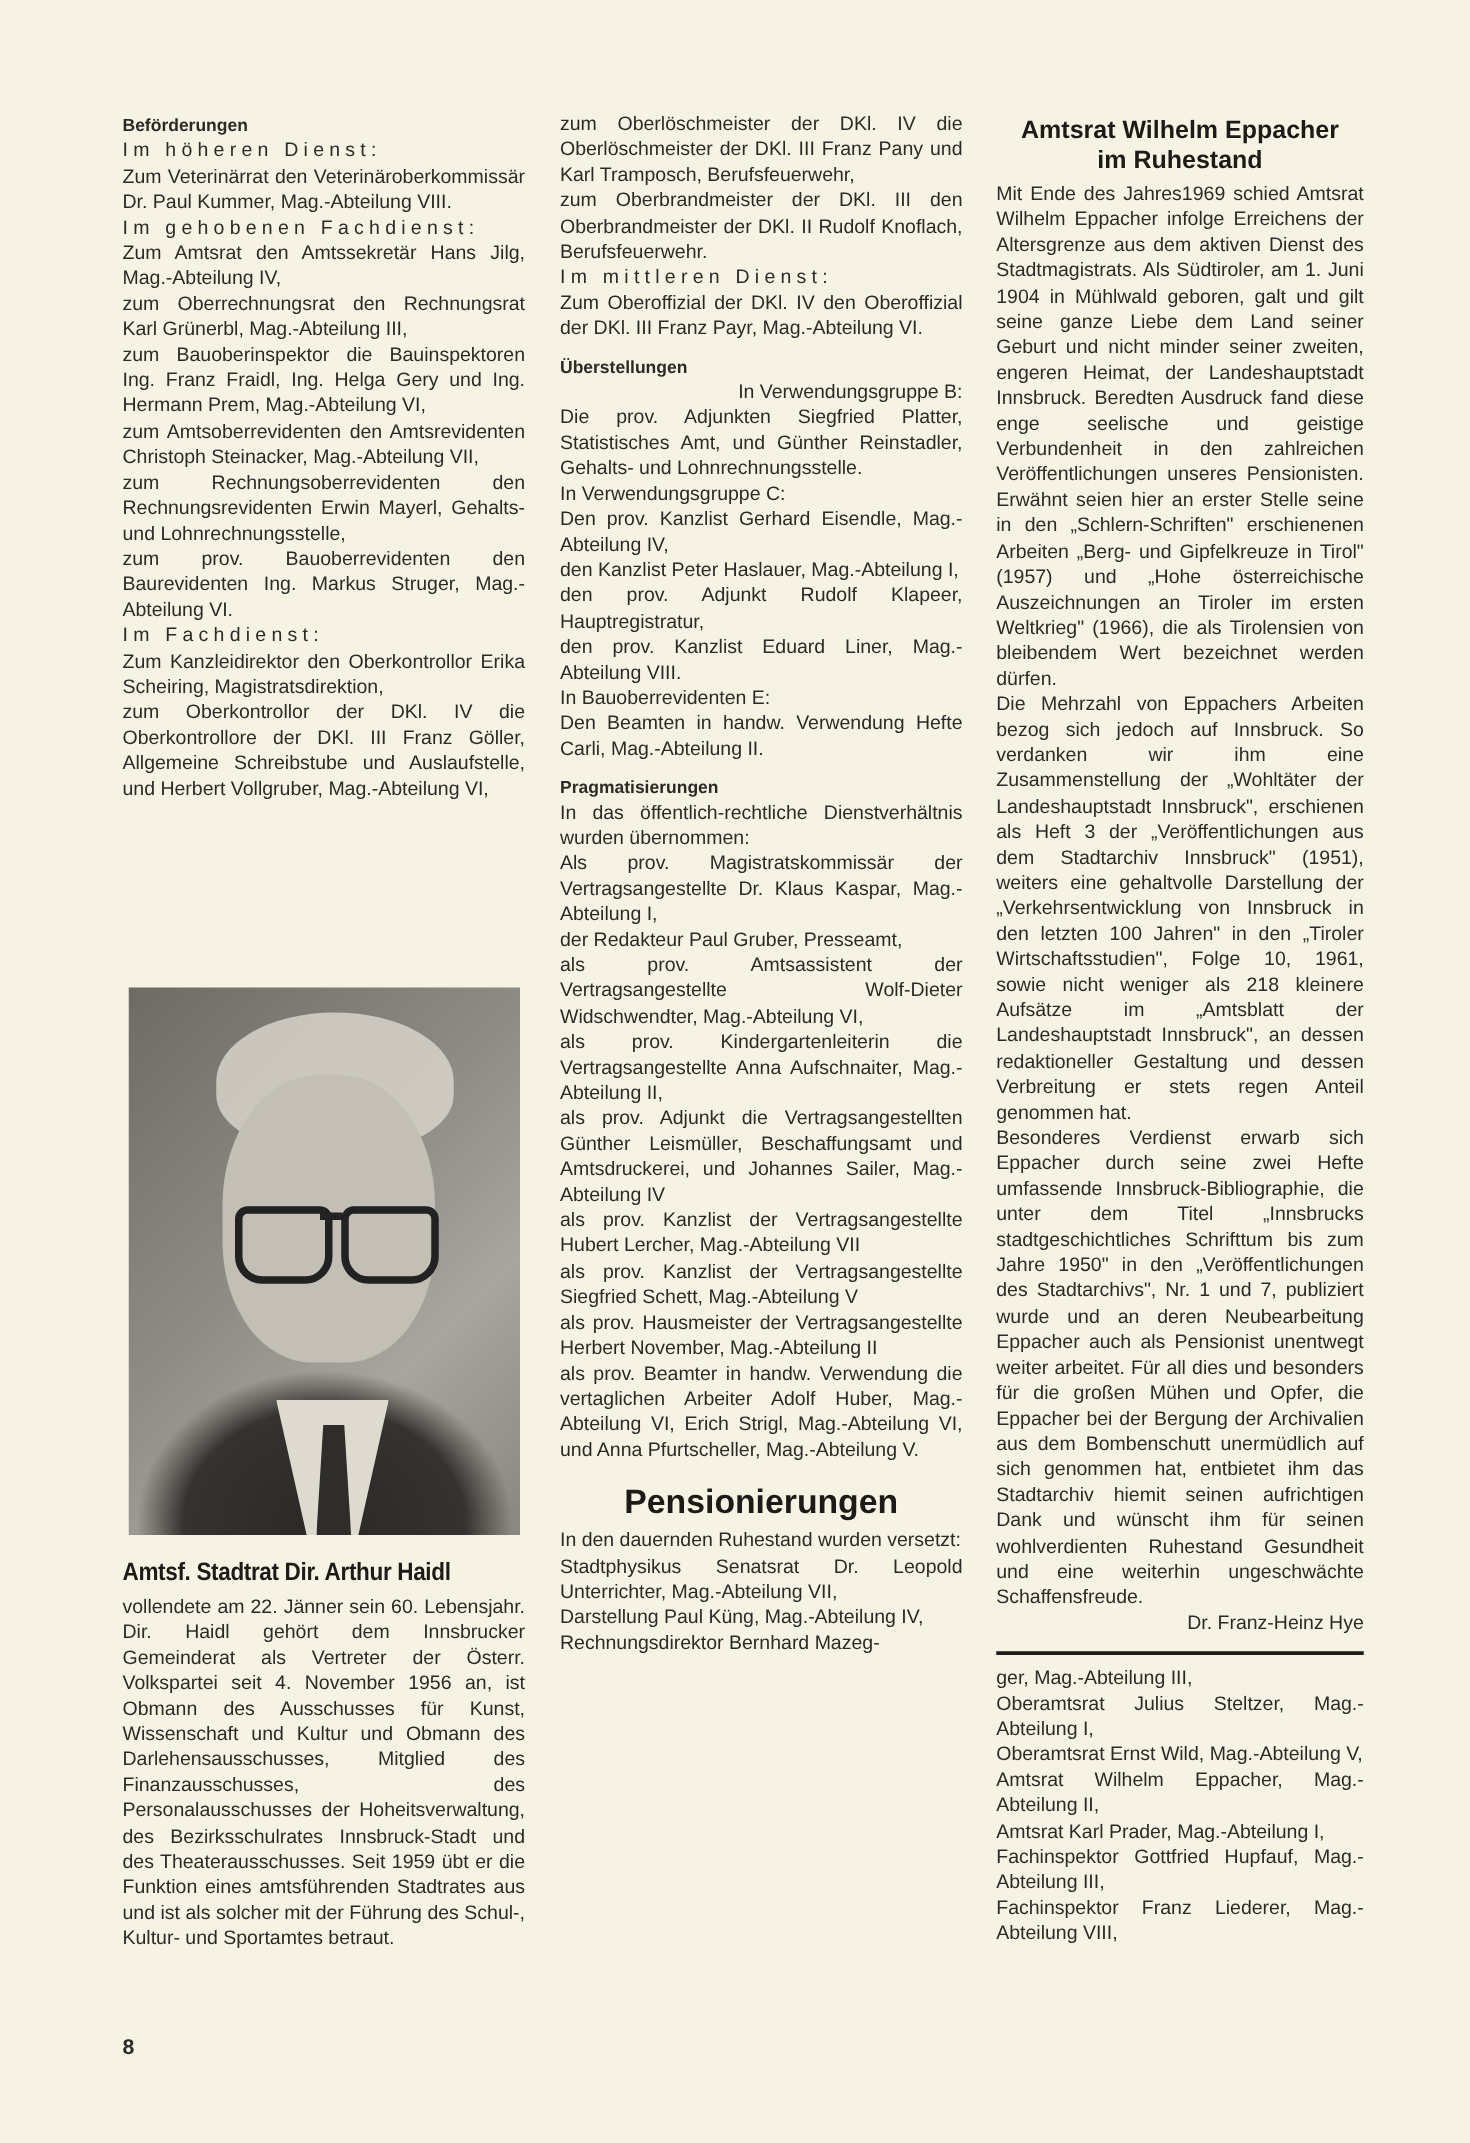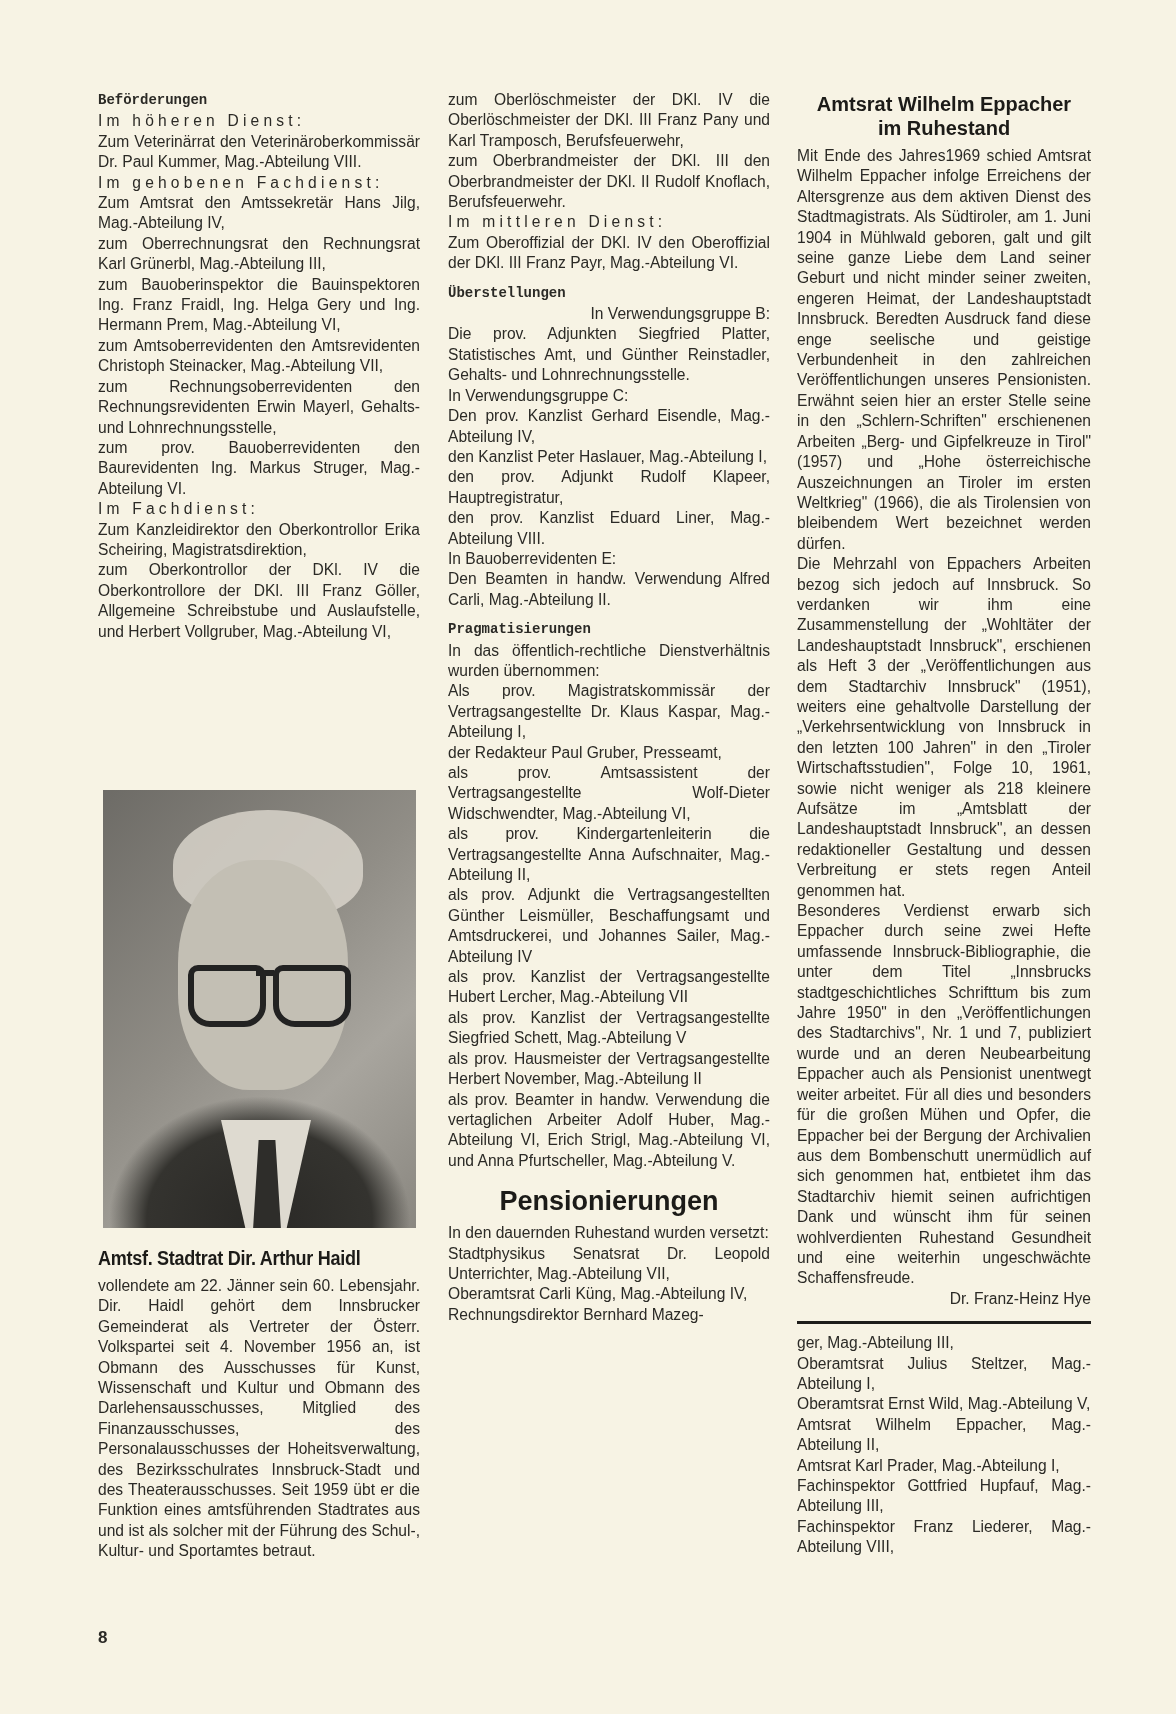--- a/index.html
+++ b/index.html
@@ -6,21 +6,21 @@
   body {
     width:1176px; height:1714px; background:#f7f3e4;
     font-family:"Liberation Sans", "DejaVu Sans", sans-serif;
     color:#2b2a26; position:relative; overflow:hidden;
   }
   .col { position:absolute; font-size:15.6px; line-height:20.4px; text-align:justify; }
   .col p { margin:0; }
   #col1 { left:98px; top:90px; width:322px; }
   #col2 { left:448px; top:90px; width:322px; }
   #col3 { left:797px; top:92px; width:294px; }
-  .sub { font-weight:bold; font-size:14px; margin:0 0 1px 0;font-family:Liberation Mono, monospace; }
+  .sub { font-weight:bold; font-size:14px; margin:0 0 1px 0; }
   .spaced { letter-spacing:4.2px; text-align:left; }
   .para { text-indent:0; }
   .photo {
     position:absolute; left:103px; top:790px; width:313px; height:438px;
     background: radial-gradient(ellipse 35% 28% at 52% 40%, #c9c5bb 0%, #a9a59b 55%, transparent 75%),
                 radial-gradient(ellipse 60% 35% at 50% 98%, #2a2926 0%, #34332f 60%, transparent 80%),
                 linear-gradient(135deg, #6d6b66 0%, #908d86 45%, #a8a59e 70%, #8a8780 100%);
     overflow:hidden;
   }
   .photo .hair { position:absolute; left:70px; top:20px; width:190px; height:110px; border-radius:50% 50% 40% 40%; background:#d8d4ca; opacity:.85; }
@@ -84,40 +84,40 @@
   <div class="sub" style="margin-top:9px">Überstellungen</div>
   <div>
       <p class="para" style="text-align: right;">In Verwendungsgruppe B:</p>
       <p class="para">Die prov. Adjunkten Siegfried Platter, Statistisches Amt, und Günther Reinstadler, Gehalts- und Lohnrechnungsstelle.</p>
       <p class="para" style="text-align: left;">In Verwendungsgruppe C:</p>
       <p class="para">Den prov. Kanzlist Gerhard Eisendle, Mag.-Abteilung IV,</p>
       <p class="para">den Kanzlist Peter Haslauer, Mag.-Abteilung I,</p>
       <p class="para">den prov. Adjunkt Rudolf Klapeer, Hauptregistratur,</p>
       <p class="para">den prov. Kanzlist Eduard Liner, Mag.-Abteilung VIII.</p>
       <p class="para" style="text-align: left;">In Bauoberrevidenten E:</p>
-      <p class="para">Den Beamten in handw. Verwendung Alfred Carli, Mag.-Abteilung II.</p>
+      <p class="para">Den Beamten in handw. Verwendung Hefte Carli, Mag.-Abteilung II.</p>
     </div>
   <div class="sub" style="margin-top:9px">Pragmatisierungen</div>
   <div>
       <p class="para">In das öffentlich-rechtliche Dienstverhältnis wurden übernommen:</p>
       <p class="para">Als prov. Magistratskommissär der Vertragsangestellte Dr. Klaus Kaspar, Mag.-Abteilung I,</p>
       <p class="para">der Redakteur Paul Gruber, Presseamt,</p>
       <p class="para">als prov. Amtsassistent der Vertragsangestellte Wolf-Dieter Widschwendter, Mag.-Abteilung VI,</p>
       <p class="para">als prov. Kindergartenleiterin die Vertragsangestellte Anna Aufschnaiter, Mag.-Abteilung II,</p>
       <p class="para">als prov. Adjunkt die Vertragsangestellten Günther Leismüller, Beschaffungsamt und Amtsdruckerei, und Johannes Sailer, Mag.-Abteilung IV</p>
       <p class="para">als prov. Kanzlist der Vertragsangestellte Hubert Lercher, Mag.-Abteilung VII</p>
       <p class="para">als prov. Kanzlist der Vertragsangestellte Siegfried Schett, Mag.-Abteilung V</p>
       <p class="para">als prov. Hausmeister der Vertragsangestellte Herbert November, Mag.-Abteilung II</p>
       <p class="para">als prov. Beamter in handw. Verwendung die vertaglichen Arbeiter Adolf Huber, Mag.-Abteilung VI, Erich Strigl, Mag.-Abteilung VI, und Anna Pfurtscheller, Mag.-Abteilung V.</p>
     </div>
   <div class="heading-big">Pensionierungen</div>
   <div>
       <p class="para">In den dauernden Ruhestand wurden versetzt:</p>
       <p class="para">Stadtphysikus Senatsrat Dr. Leopold Unterrichter, Mag.-Abteilung VII,</p>
-      <p class="para">Oberamtsrat Carli Küng, Mag.-Abteilung IV,</p>
+      <p class="para">Darstellung Paul Küng, Mag.-Abteilung IV,</p>
       <p class="para">Rechnungsdirektor Bernhard Mazeg-</p>
     </div>
 </div>
 
 <div id="col3" class="col">
   <div class="heading-right">
     <div>Amtsrat Wilhelm Eppacher</div>
     <div>im Ruhestand</div>
   </div>
   <p>Mit Ende des Jahres1969 schied Amtsrat Wilhelm Eppacher infolge Erreichens der Altersgrenze aus dem aktiven Dienst des Stadtmagistrats. Als Südtiroler, am 1. Juni 1904 in Mühlwald geboren, galt und gilt seine ganze Liebe dem Land seiner Geburt und nicht minder seiner zweiten, engeren Heimat, der Landeshauptstadt Innsbruck. Beredten Ausdruck fand diese enge seelische und geistige Verbundenheit in den zahlreichen Veröffentlichungen unseres Pensionisten. Erwähnt seien hier an erster Stelle seine in den „Schlern-Schriften" erschienenen Arbeiten „Berg- und Gipfelkreuze in Tirol" (1957) und „Hohe österreichische Auszeichnungen an Tiroler im ersten Weltkrieg" (1966), die als Tirolensien von bleibendem Wert bezeichnet werden dürfen.</p>

